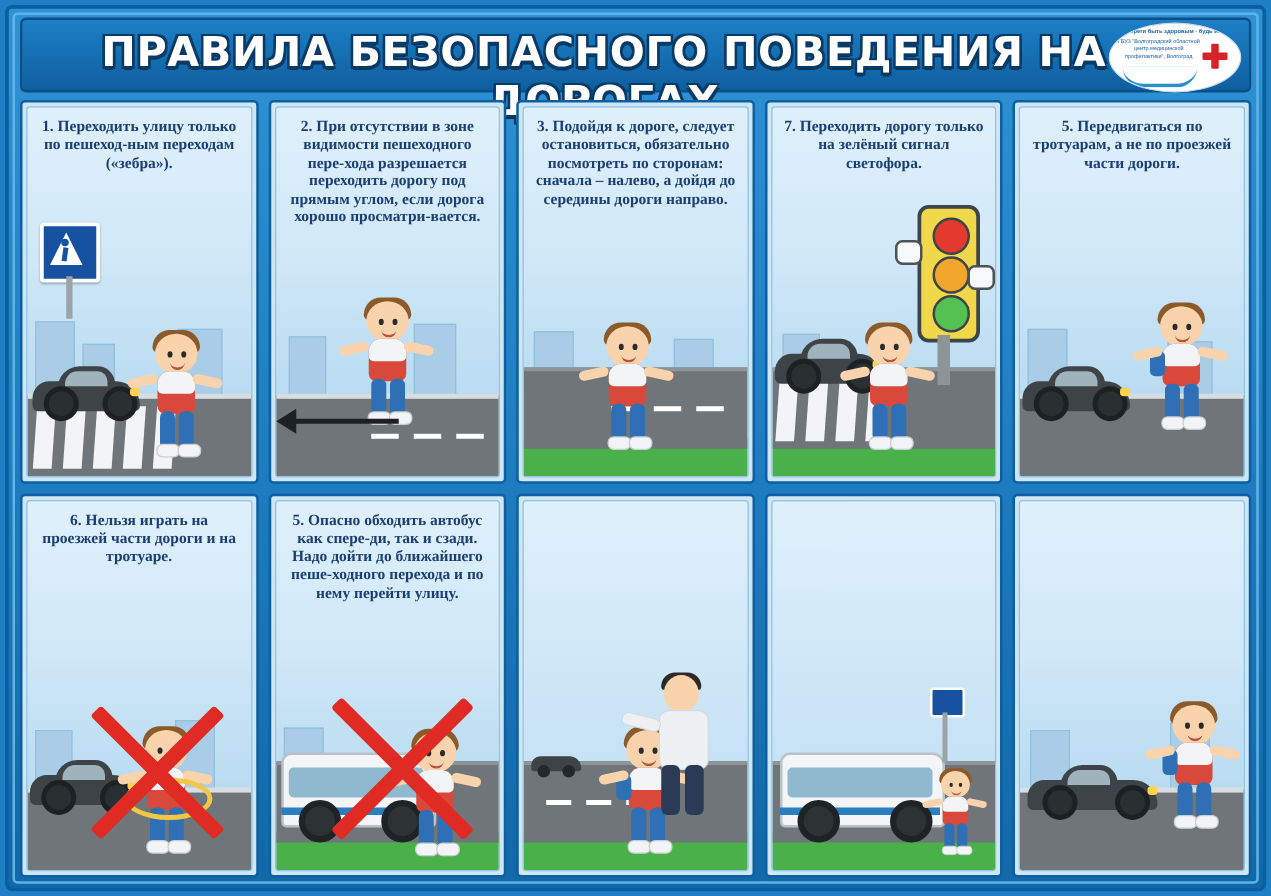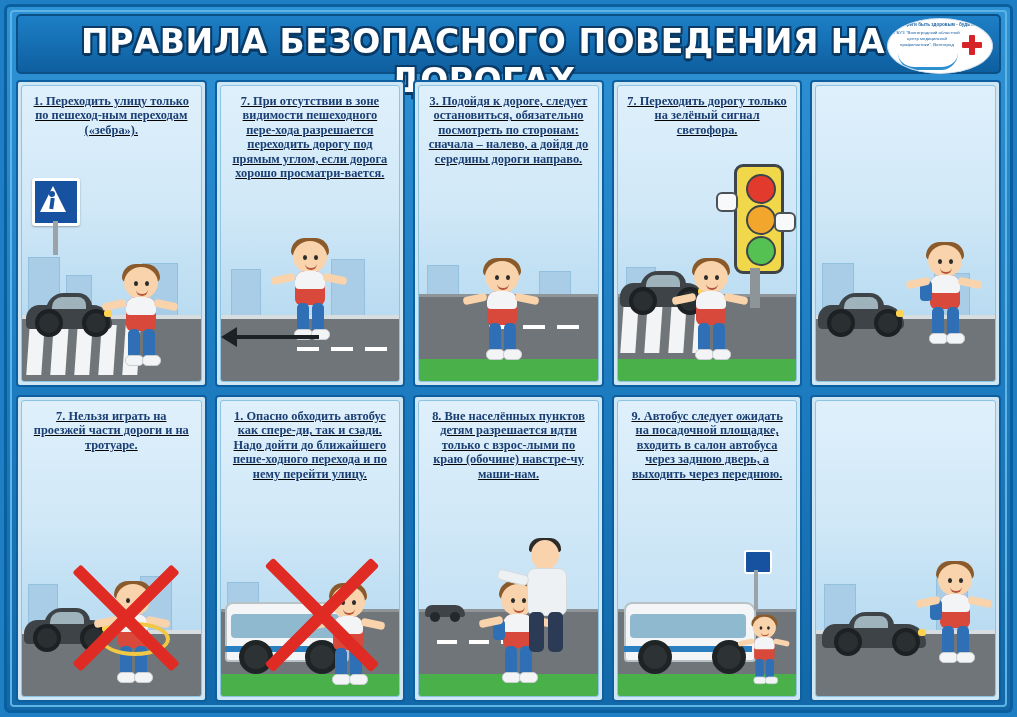--- a/index.html
+++ b/index.html
@@ -132,21 +132,20 @@
     overflow: hidden;
     box-sizing: border-box;
   }
   .card-inner {
     position: absolute;
     inset: 3px;
     border: 1px solid #8dc4e4;
     border-radius: 3px;
     overflow: hidden;
     background: linear-gradient(180deg,#dff0fb 0%, #cbe5f6 55%, #bcdcf2 100%);
-    text-decoration: underline;
   }
   .card-text {
     position: relative;
     z-index: 6;
     padding: 8px 7px 0 7px;
     text-align: center;
     font-size: 12.4px;
     line-height: 14.4px;
     font-weight: bold;
     color: #1b3f73;
@@ -654,21 +653,21 @@
           <div class="tri"></div>
             <div class="man"></div>
             <div class="man-body"></div>
             <div class="post"></div>
         </div>
       </div>
     </div>
 
     <div class="card">
       <div class="card-inner">
-        <div class="card-text">7. При отсутствии в зоне видимости пешеходного пере-хода разрешается переходить дорогу под прямым углом, если дорога хорошо просматри-вается.</div>
+        <div class="card-text">2. При отсутствии в зоне видимости пешеходного пере-хода разрешается переходить дорогу под прямым углом, если дорога хорошо просматри-вается.</div>
         <div class="scene">
           <div class="sky-buildings">
             <div class="bld" style="left:10px;width:28px;height:48px;"></div>
             <div class="bld" style="left:110px;width:32px;height:58px;"></div>
           </div>
           <div class="road"></div>
           <div class="kerb"></div>
           <div class="dash" style="left:76px;width:22px;"></div>
           <div class="dash" style="left:110px;width:22px;"></div>
           <div class="dash" style="left:144px;width:22px;"></div>
@@ -769,20 +768,21 @@
           </div>
           <div class="hand h1"></div>
           <div class="hand h2"></div>
           <div class="pole"></div>
         </div>
       </div>
     </div>
 
     <div class="card">
       <div class="card-inner">
+        <div class="card-text">5. Передвигаться по тротуарам, а не по проезжей части дороги.</div>
         <div class="scene">
           <div class="sky-buildings">
             <div class="bld" style="left:6px;width:30px;height:54px;"></div>
             <div class="bld" style="left:118px;width:34px;height:44px;"></div>
           </div>
           <div class="road"></div>
           <div class="kerb"></div>
           <div class="car" style="left:2px;bottom:44px;">
             <div class="body"></div>
               <div class="cab"></div>
@@ -806,21 +806,21 @@
               <div class="leg l2"></div>
             <div class="shoe s1"></div>
               <div class="shoe s2"></div>
           </div>
         </div>
       </div>
     </div>
 
     <div class="card">
       <div class="card-inner">
-        <div class="card-text">7. Нельзя играть на проезжей части дороги и на тротуаре.</div>
+        <div class="card-text">6. Нельзя играть на проезжей части дороги и на тротуаре.</div>
         <div class="scene">
           <div class="sky-buildings">
             <div class="bld" style="left:6px;width:28px;height:48px;"></div>
             <div class="bld" style="left:118px;width:30px;height:56px;"></div>
           </div>
           <div class="road"></div>
           <div class="kerb"></div>
           <div class="car" style="left:2px;bottom:44px;">
             <div class="body"></div>
               <div class="cab"></div>
@@ -848,21 +848,21 @@
         </div>
         <div class="cross" style="left:34px;bottom:8px;width:140px;height:140px;">
           <span class="s1"></span>
             <span class="s2"></span>
         </div>
       </div>
     </div>
 
     <div class="card">
       <div class="card-inner">
-        <div class="card-text">1. Опасно обходить автобус как спере-ди, так и сзади. Надо дойти до ближайшего пеше-ходного перехода и по нему перейти улицу.</div>
+        <div class="card-text">5. Опасно обходить автобус как спере-ди, так и сзади. Надо дойти до ближайшего пеше-ходного перехода и по нему перейти улицу.</div>
         <div class="scene">
           <div class="sky-buildings">
             <div class="bld" style="left:6px;width:30px;height:50px;"></div>
           </div>
           <div class="grass"></div>
           <div class="road with-grass"></div>
           <div class="bus" style="left:4px;bottom:22px;">
             <div class="body"></div>
               <div class="winrow"></div>
               <div class="stripe"></div>
@@ -887,21 +887,20 @@
         </div>
         <div class="cross" style="left:26px;bottom:6px;width:150px;height:150px;">
           <span class="s1"></span>
             <span class="s2"></span>
         </div>
       </div>
     </div>
 
     <div class="card">
       <div class="card-inner">
-        <div class="card-text">8. Вне населённых пунктов детям разрешается идти только с взрос-лыми по краю (обочине) навстре-чу маши-нам.</div>
         <div class="scene">
           <div class="grass"></div>
           <div class="road with-grass"></div>
           <div class="dash" style="bottom:52px;left:18px;width:20px;"></div>
           <div class="dash" style="bottom:52px;left:50px;width:20px;"></div>
           <div class="dash" style="bottom:52px;left:82px;width:20px;"></div>
           <div class="small-car" style="left:6px;bottom:74px;">
             <div class="b"></div>
               <div class="w w1"></div>
               <div class="w w2"></div>
@@ -929,21 +928,20 @@
           <div class="torso"></div>
             <div class="arm a-left"></div>
           <div class="leg l1"></div>
             <div class="leg l2"></div>
         </div>
       </div>
     </div>
 
     <div class="card">
       <div class="card-inner">
-        <div class="card-text">9. Автобус следует ожидать на посадочной площадке, входить в салон автобуса через заднюю дверь, а выходить через переднюю.</div>
         <div class="scene">
           <div class="grass"></div>
           <div class="road with-grass"></div>
           <div class="bus" style="left:6px;bottom:22px;width:128px;">
             <div class="body" style="width:128px;"></div>
             <div class="winrow" style="width:116px;"></div>
             <div class="stripe" style="width:128px;"></div>
             <div class="wheel b1"></div>
               <div class="wheel b2" style="left:88px;"></div>
           </div>

